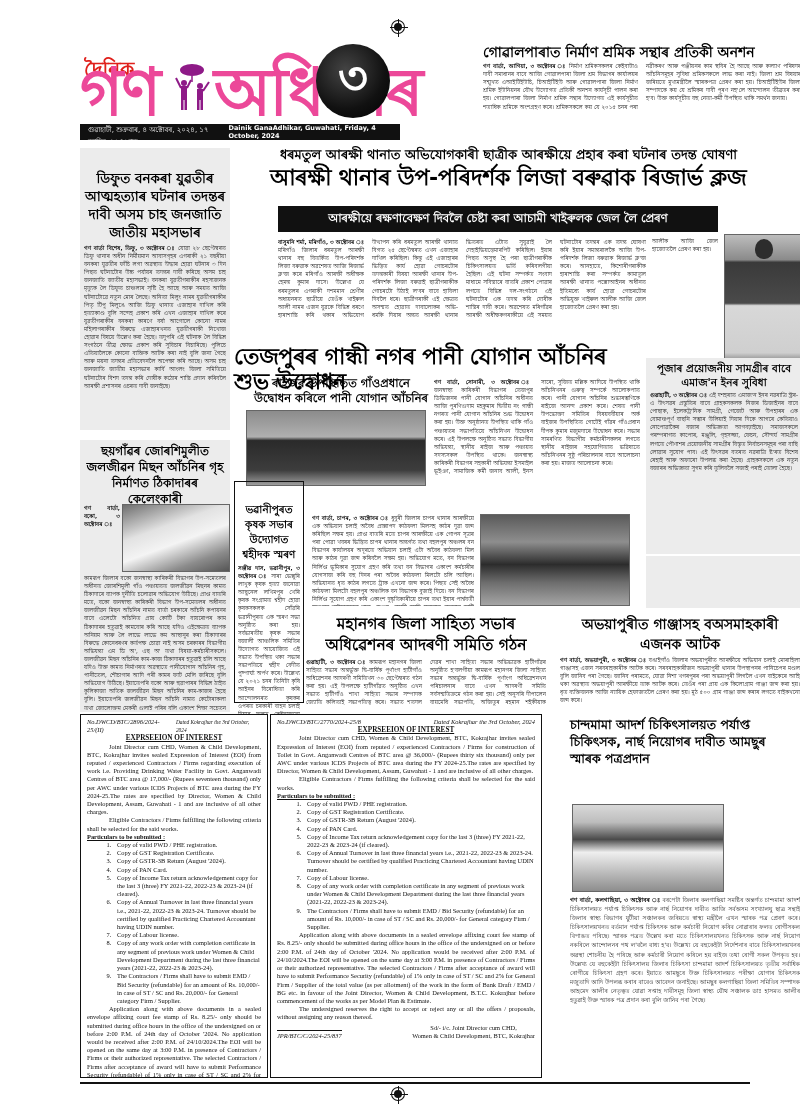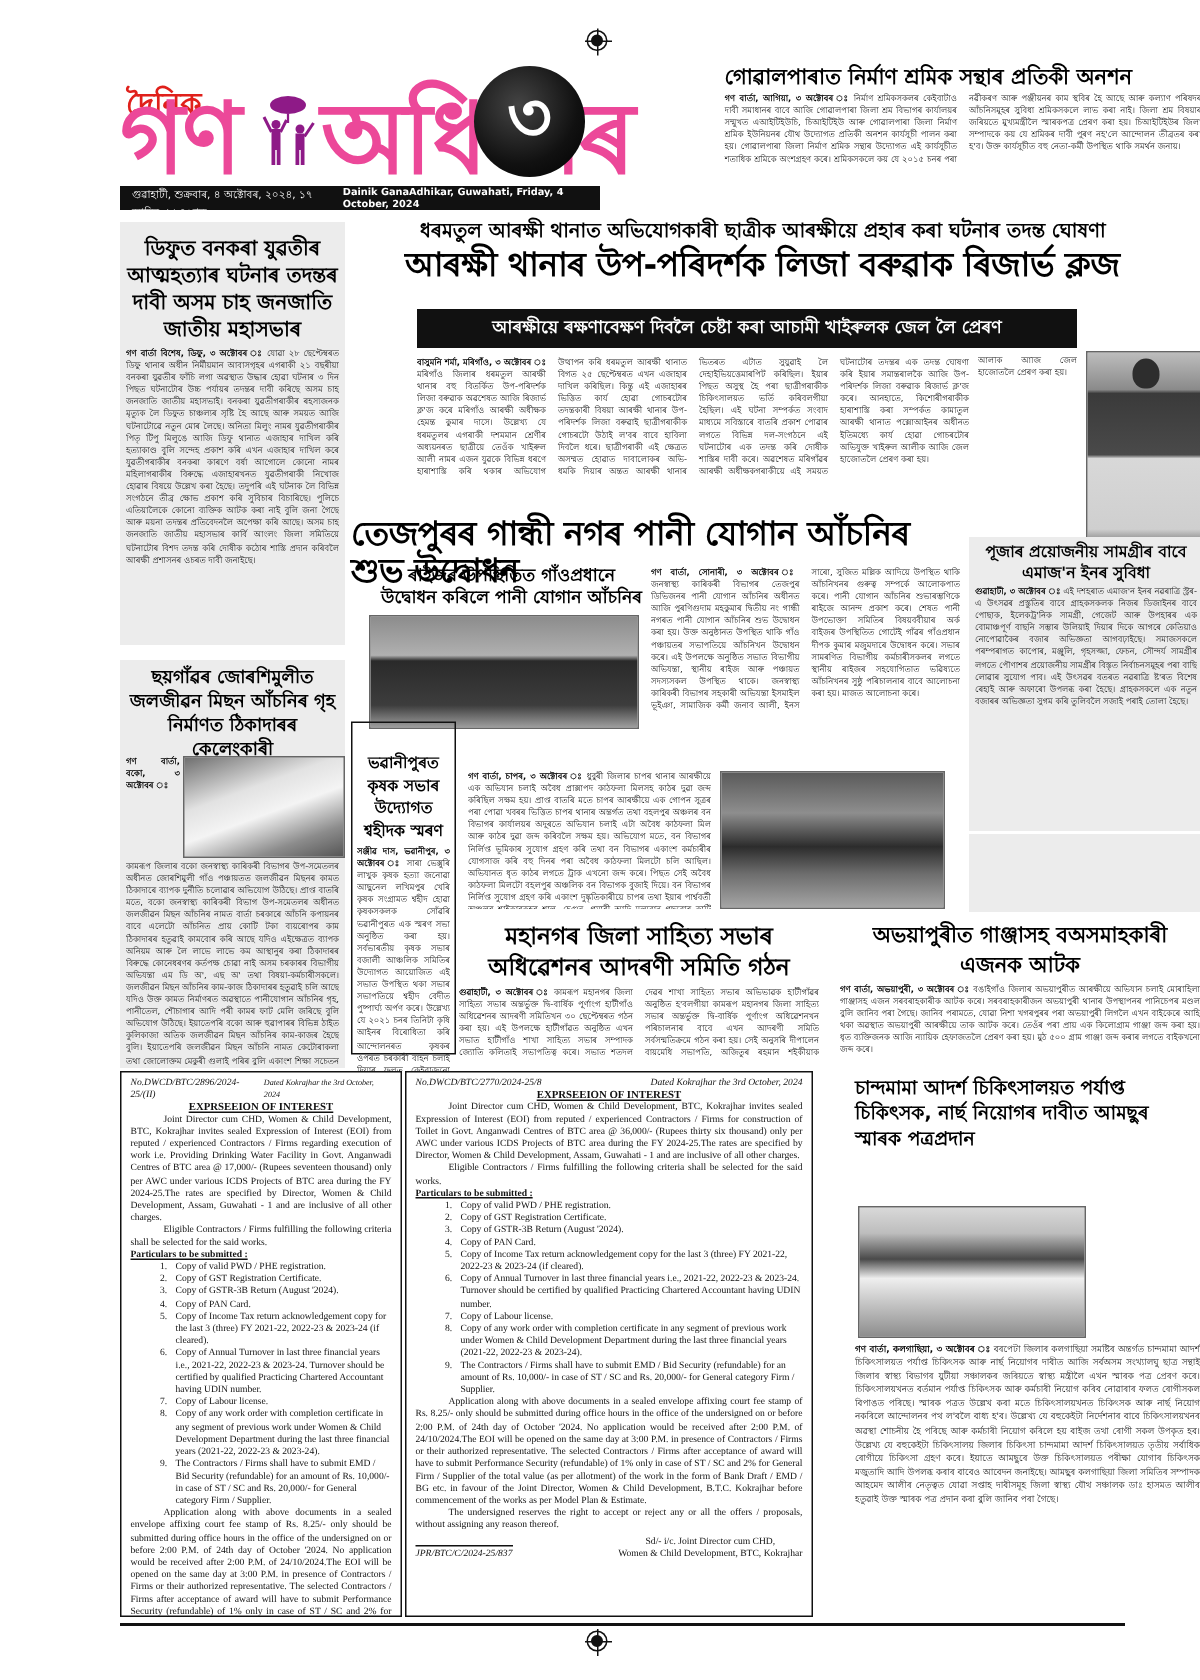--- a/index.html
+++ b/index.html
@@ -73,21 +73,21 @@
 </div>
 
 <div class="abs" style="left:483px; top:44px; width:318px; height:98px;">
   <div class="hl" style="font-size:14px; text-align:left;">গোৱালপাৰাত নিৰ্মাণ শ্ৰমিক সন্থাৰ প্ৰতিকী অনশন</div>
   <div class="txt cols2" style="height:80px; margin-top:2px;">
     <b>গণ বাৰ্তা, আগিয়া, ৩ অক্টোবৰ ঃ</b>
     <span>নিৰ্মাণ শ্ৰমিকসকলৰ কেইবাটাও দাবী সমাধানৰ বাবে আজি গোৱালপাৰা জিলা শ্ৰম বিভাগৰ কাৰ্যালয়ৰ সন্মুখত এআইটিইউচি, চিআইটিইউ আৰু গোৱালপাৰা জিলা নিৰ্মাণ শ্ৰমিক ইউনিয়নৰ যৌথ উদ্যোগত প্ৰতিকী অনশন কাৰ্যসূচী পালন কৰা হয়। গোৱালপাৰা জিলা নিৰ্মাণ শ্ৰমিক সন্থাৰ উদ্যোগত এই কাৰ্যসূচীত শতাধিক শ্ৰমিকে অংশগ্ৰহণ কৰে। শ্ৰমিকসকলে কয় যে ২০১৫ চনৰ পৰা নৱীকৰণ আৰু পঞ্জীয়নৰ কাম স্থবিৰ হৈ আছে আৰু কল্যাণ পৰিষদৰ আঁচনিসমূহৰ সুবিধা শ্ৰমিকসকলে লাভ কৰা নাই। জিলা শ্ৰম বিষয়াৰ জৰিয়তে মুখ্যমন্ত্ৰীলৈ স্মাৰকপত্ৰ প্ৰেৰণ কৰা হয়। চিআইটিইউৰ জিলা সম্পাদকে কয় যে শ্ৰমিকৰ দাবী পূৰণ নহ'লে আন্দোলন তীব্ৰতৰ কৰা হ'ব। উক্ত কাৰ্যসূচীত বহু নেতা-কৰ্মী উপস্থিত থাকি সমৰ্থন জনায়।</span>
   </div>
 </div>
 
-<div class="abs gray-box" style="left:80px; top:148px; width:150px; height:282px; padding:9px 4px;">
+<div class="abs gray-box" style="left:80px; top:148px; width:150px; height:282px; padding:21px 4px;">
   <div class="hl" style="font-size:13.5px; line-height:18px;">ডিফুত বনকৰা যুৱতীৰ আত্মহত্যাৰ ঘটনাৰ তদন্তৰ দাবী অসম চাহ জনজাতি জাতীয় মহাসভাৰ</div>
   <div class="txt" style="height:184px; margin-top:3px;">
     <b>গণ বাৰ্তা বিশেষ, ডিফু, ৩ অক্টোবৰ ঃ</b>
     <span>যোৱা ২৮ ছেপ্টেম্বৰত ডিফু থানাৰ অধীন নিৰ্মীয়মান আবাসগৃহৰ এগৰাকী ২১ বছৰীয়া বনকৰা যুৱতীৰ ফাঁচি লগা অৱস্থাত উদ্ধাৰ হোৱা ঘটনাৰ ৩ দিন পিছত ঘটনাটোৰ উচ্চ পৰ্যায়ৰ তদন্তৰ দাবী কৰিছে অসম চাহ জনজাতি জাতীয় মহাসভাই। বনকৰা যুৱতীগৰাকীৰ ৰহস্যজনক মৃত্যুক লৈ ডিফুত চাঞ্চল্যৰ সৃষ্টি হৈ আছে আৰু সময়ত আজি ঘটনাটোৱে নতুন মোৰ লৈছে। অনিতা মিলুং নামৰ যুৱতীগৰাকীৰ পিতৃ টিপু মিলুঙে আজি ডিফু থানাত এজাহাৰ দাখিল কৰি হত্যাকাণ্ড বুলি সন্দেহ প্ৰকাশ কৰি এখন এজাহাৰ দাখিল কৰে যুৱতীগৰাকীৰ বনকৰা কাৰণে বৰ্ষা আগোলে কোনো নামৰ মহিলাগৰাকীৰ বিৰুদ্ধে এজাহাৰখনত যুৱতীগৰাকী নিখোজ হোৱাৰ বিষয়ে উল্লেখ কৰা হৈছে। তদুপৰি এই ঘটনাক লৈ বিভিন্ন সংগঠনে তীব্ৰ ক্ষোভ প্ৰকাশ কৰি সুবিচাৰ বিচাৰিছে। পুলিচে এতিয়ালৈকে কোনো ব্যক্তিক আটক কৰা নাই বুলি জনা গৈছে আৰু ময়না তদন্তৰ প্ৰতিবেদনলৈ অপেক্ষা কৰি আছে। অসম চাহ জনজাতি জাতীয় মহাসভাৰ কাৰ্বি আংলং জিলা সমিতিয়ে ঘটনাটোৰ বিশদ তদন্ত কৰি দোষীক কঠোৰ শাস্তি প্ৰদান কৰিবলৈ আৰক্ষী প্ৰশাসনৰ ওচৰত দাবী জনাইছে।</span>
   </div>
 </div>
 
 <div class="abs" style="left:234px; top:148px; width:566px; height:270px;margin-left:34px;">
   <div class="hl" style="font-size:13px; text-align:left; padding-left:12px;">ধৰমতুল আৰক্ষী থানাত অভিযোগকাৰী ছাত্ৰীক আৰক্ষীয়ে প্ৰহাৰ কৰা ঘটনাৰ তদন্ত ঘোষণা</div>
   <div class="hl" style="font-size:22px; text-align:left; padding-left:2px; margin-top:2px; letter-spacing:-0.3px;">আৰক্ষী থানাৰ উপ-পৰিদৰ্শক লিজা বৰুৱাক ৰিজাৰ্ভ ক্লজ</div>

